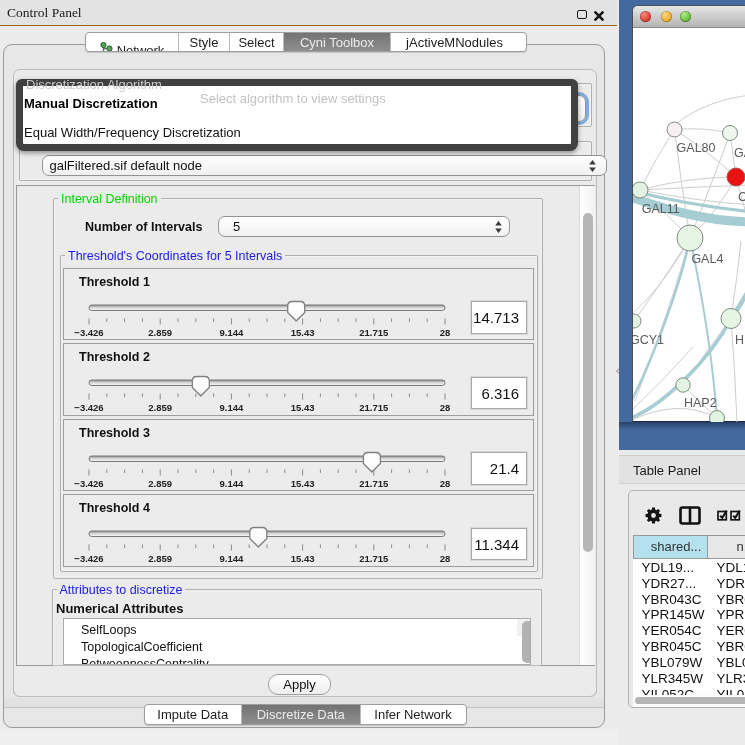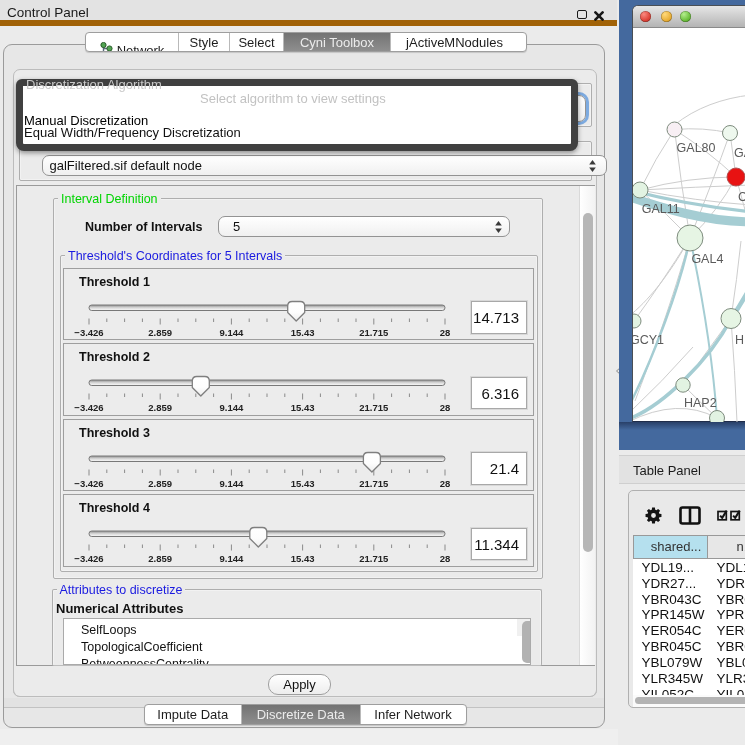--- a/index.html
+++ b/index.html
@@ -1,19 +1,19 @@
 <!DOCTYPE html>
 <html><head><meta charset="utf-8"><style>
 * { margin:0; padding:0; box-sizing:border-box; }
 html,body { width:745px; height:745px; overflow:hidden; }
 body { font-family:"Liberation Sans",sans-serif; background:#ebebeb; position:relative; }
 .abs { position:absolute; }
 
 
-#titlebar { position:absolute; left:0; top:0; width:617px; height:26px; background:#e3e3e3; border-bottom:6px solid #a16207; }
+#titlebar { position:absolute; left:0; top:0; width:617px; height:26px; background:#e3e3e3; border-bottom:1px solid #a16207;font-family:Liberation Serif, serif; }
 #titlebar .t { position:absolute; left:7px; top:5px; font-size:13.5px; color:#1a1a1a; }
 #fltbtn { position:absolute; left:577px; top:10px; width:10px; height:9px; border:1.6px solid #1a1a1a; border-radius:2px; }
 
 
 #outerpanel { position:absolute; left:3px; top:44px; width:602px; height:684px; background:#e7e7e7; border:1px solid #9b9b9b; border-radius:9px; }
 #innerpanel { position:absolute; left:13px; top:69px; width:584px; height:628px; background:#ebebeb; border:1px solid #bcbcbc; border-radius:7px; }
 
 
 .segbar { position:absolute; display:flex; background:#fff; border:1px solid #9e9e9e; border-radius:4px; overflow:hidden; box-shadow:0 1px 1px rgba(0,0,0,0.15); }
 .seg { font-size:13px; color:#1d1d1d; display:flex; align-items:center; justify-content:center; border-left:1px solid #b9b9b9; white-space:nowrap; }
@@ -46,21 +46,21 @@
 #attrlist div { padding-left:17px; height:16.8px; line-height:16.8px; }
 #attrsb { position:absolute; left:453px; top:0px; width:14px; height:60px; background:#f0f0f0; }
 #attrsb .thumb { position:absolute; left:4.5px; top:2px; width:7.5px; height:42px; background:#b2b2b2; border-radius:5px; }
 
 
 #apply { position:absolute; left:268px; top:673.5px; width:63px; height:21px; background:linear-gradient(#ffffff,#ededed); border:1px solid #9f9f9f; border-radius:10px; font-size:13px; color:#111; text-align:center; line-height:19px; }
 
 
 #overlay { position:absolute; left:16px; top:79px; width:562px; height:72px; background:#fff; border:7px solid #404040; border-radius:6px 6px 8px 8px; box-shadow:0 2px 5px rgba(0,0,0,0.4); }
 #overlay .hint { position:absolute; left:177px; top:5px; font-size:13px; color:#c2c2c2; }
-#overlay .it1 { position:absolute; left:1px; top:27px; font-size:13px; font-weight:normal; color:#000; }
+#overlay .it1 { position:absolute; left:1px; top:10px; font-size:13px; font-weight:bold; color:#000; }
 #overlay .it2 { position:absolute; left:1px; top:39px; font-size:13px; color:#111; }
 
 
 #bluebg { position:absolute; left:619px; top:0; width:126px; height:450px; background:#44699e; }
 #macwin { position:absolute; left:632px; top:4.5px; width:121px; height:417.5px; border:1px solid #4a4f55; border-bottom:1px solid #1f2c49; border-radius:6px 6px 0 0; background:#fff; }
 #mactb { position:absolute; left:0; top:0; width:100%; height:22px; background:linear-gradient(#e6e6e6,#b4b4b4); border-bottom:1px solid #8a8a8a; border-radius:5px 5px 0 0; }
 .light { position:absolute; top:5.4px; width:11px; height:11px; border-radius:50%; box-shadow:inset 0 0 0 0.5px rgba(0,0,0,0.35); }
 #netcanvas { position:absolute; left:0; top:23px; width:118px; height:393px; overflow:hidden; }
 
 #tppbar { position:absolute; left:619px; top:455px; width:126px; height:29px; background:#e2e2e2; border-top:1px solid #cfcfcf; border-bottom:1px solid #cfcfcf; }

